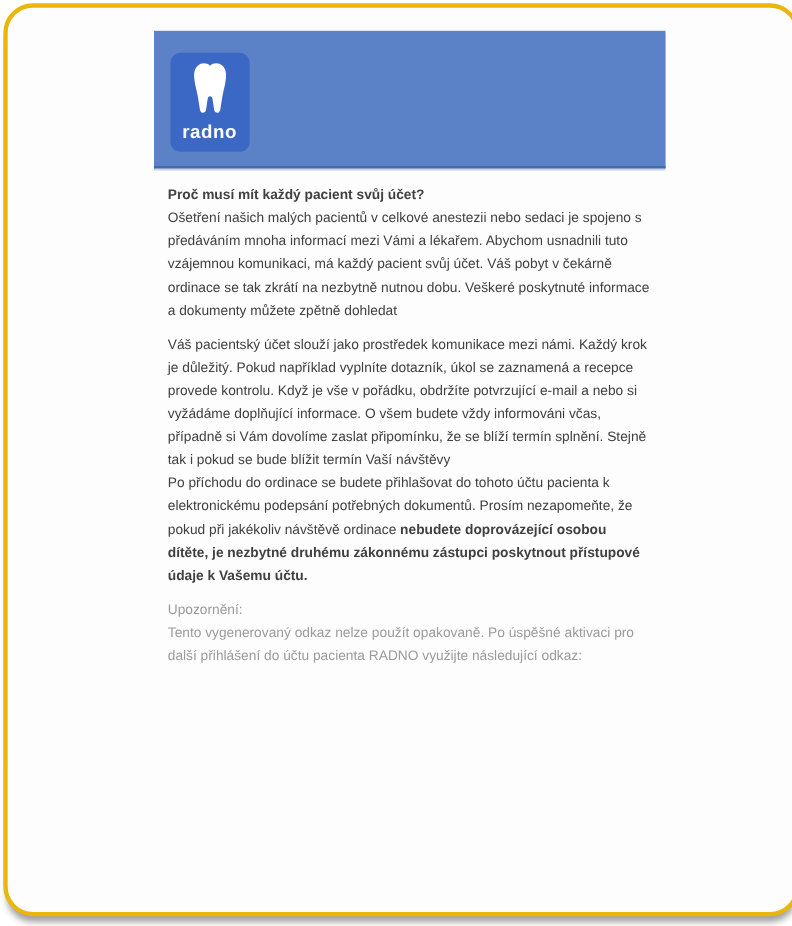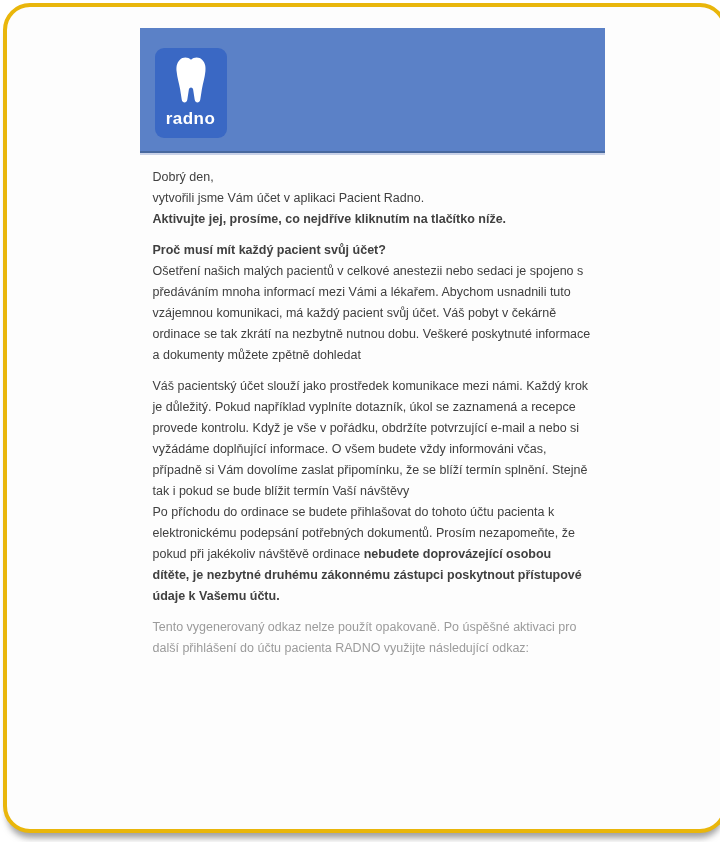--- a/index.html
+++ b/index.html
@@ -71,39 +71,35 @@
             C 46.4 38, 48.8 31.5, 49.6 23
             C 50.2 17, 49.7 11.5, 45.4 7.2
             C 41 2.8, 34 3.2, 30 7 Z"></path>
         </svg>
         <div class="logo-text">radno</div>
       </div>
     </div>
 
     <div class="content">
 
-      <p>
-        <span>Dobrý den,</span><br>
-        <span>vytvořili jsme Vám účet v aplikaci Pacient Radno.</span><br>
-        <strong>Aktivujte jej, prosíme, co nejdříve kliknutím na tlačítko níže.</strong>
-      </p>
 
 
       <p>
         <strong class="strong-block">Proč musí mít každý pacient svůj účet?</strong>
         <span>Ošetření našich malých pacientů v celkové anestezii nebo sedaci je spojeno s předáváním mnoha informací mezi Vámi a lékařem. Abychom usnadnili tuto vzájemnou komunikaci, má každý pacient svůj účet. Váš pobyt v čekárně ordinace se tak zkrátí na nezbytně nutnou dobu. Veškeré poskytnuté informace a dokumenty můžete zpětně dohledat</span>
       </p>
 
       <p>
         <span>Váš pacientský účet slouží jako prostředek komunikace mezi námi. Každý krok je důležitý. Pokud například vyplníte dotazník, úkol se zaznamená a recepce provede kontrolu. Když je vše v pořádku, obdržíte potvrzující e-mail a nebo si vyžádáme doplňující informace. O všem budete vždy informováni včas, případně si Vám dovolíme zaslat připomínku, že se blíží termín splnění. Stejně tak i pokud se bude blížit termín Vaší návštěvy</span><br>
         <span>Po příchodu do ordinace se budete přihlašovat do tohoto účtu pacienta k elektronickému podepsání potřebných dokumentů. Prosím nezapomeňte, že pokud při jakékoliv návštěvě ordinace </span><strong>nebudete doprovázející osobou dítěte, je nezbytné druhému zákonnému zástupci poskytnout přístupové údaje k Vašemu účtu.</strong>
       </p>
 
 
 
       <div class="footer">
+        <div>Upozornění:</div>
         <div>Tento vygenerovaný odkaz nelze použít opakovaně. Po úspěšné aktivaci pro další přihlášení do účtu pacienta RADNO využijte následující odkaz:</div>
 
       </div>
 
     </div>
   </div>
 </div>
 
 </body></html>

